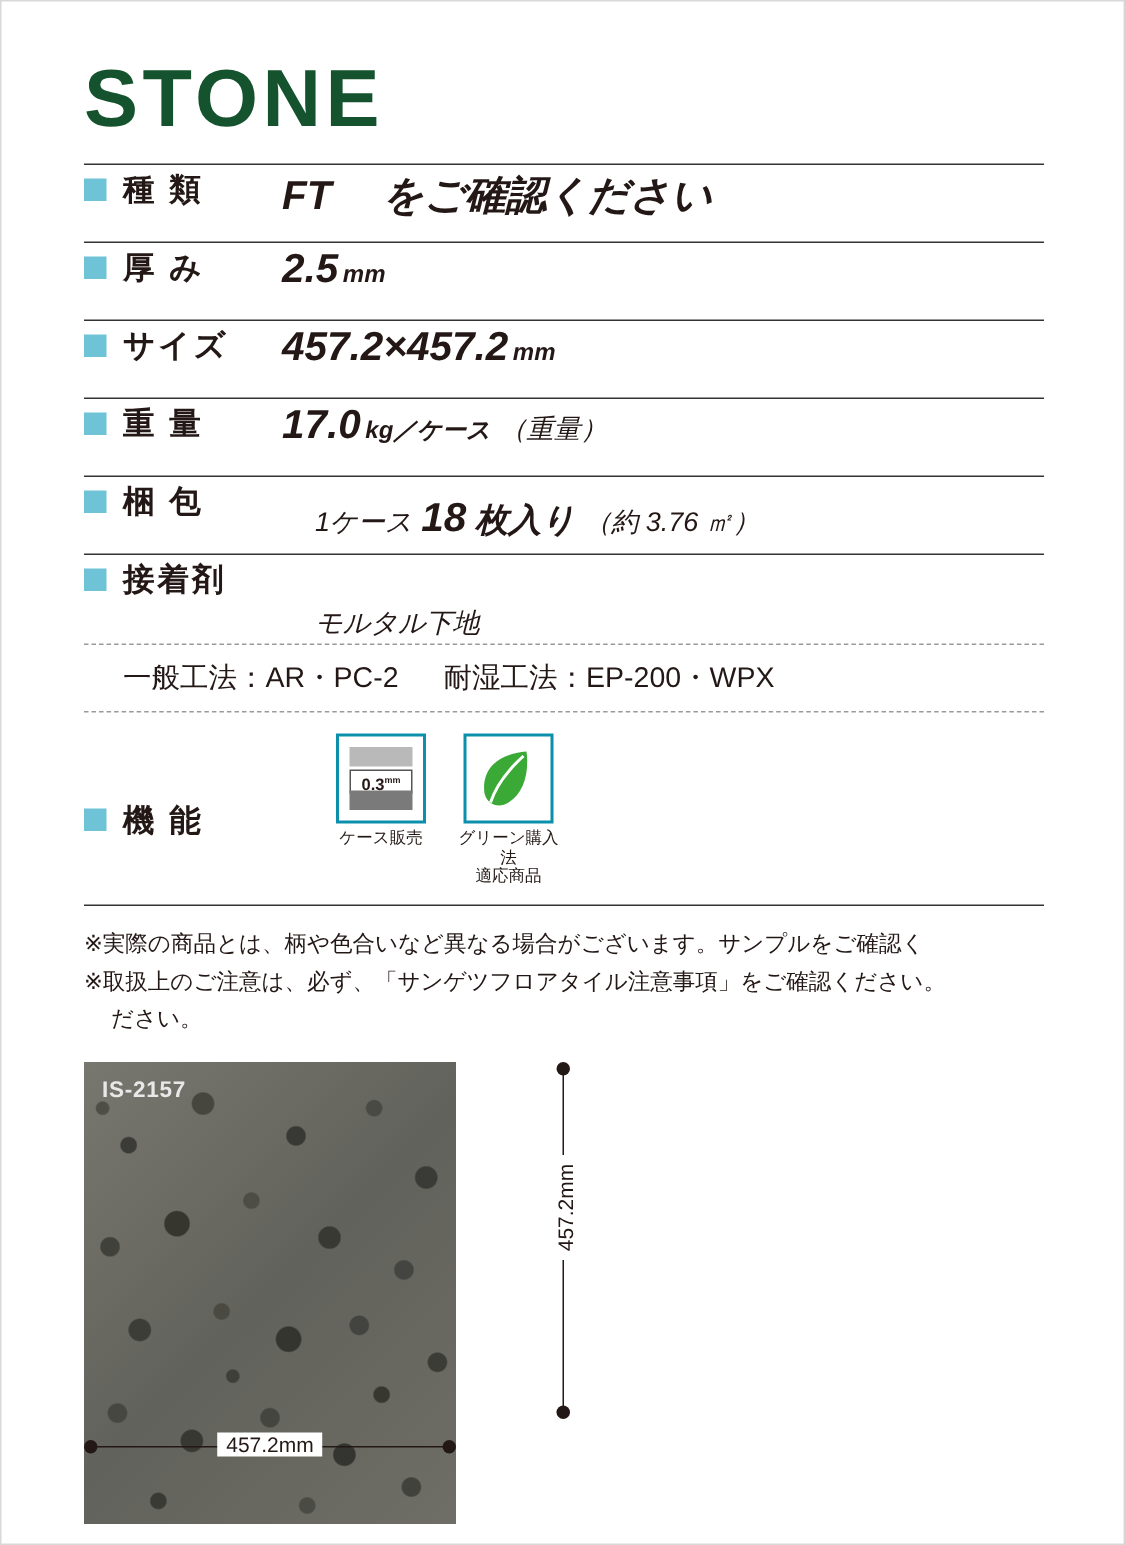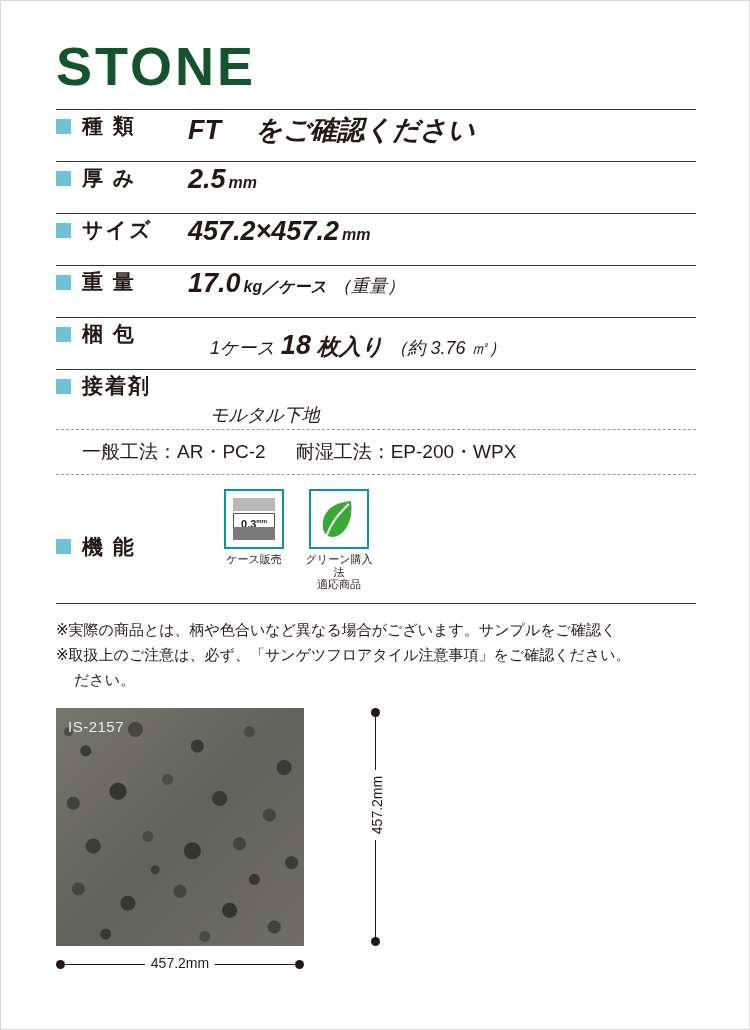--- a/index.html
+++ b/index.html
@@ -215,21 +215,21 @@
   .swatch-area {
     position: relative;
     margin-top: 16px;
     height: 270px;
   }
   .swatch {
     position: absolute;
     left: 0;
     top: 0;
     width: 248px;
-    height: 238px;
+    height: 308px;
     background-color: #6b6b67;
     background-image:
       radial-gradient(circle at 12% 18%, #3b3b38 0 5px, transparent 6px),
       radial-gradient(circle at 32% 9%, #46463f 0 7px, transparent 8px),
       radial-gradient(circle at 57% 16%, #383834 0 6px, transparent 7px),
       radial-gradient(circle at 78% 10%, #4a4a44 0 5px, transparent 6px),
       radial-gradient(circle at 92% 25%, #3a3a36 0 7px, transparent 8px),
       radial-gradient(circle at 7% 40%, #41413c 0 6px, transparent 7px),
       radial-gradient(circle at 25% 35%, #36362f 0 8px, transparent 9px),
       radial-gradient(circle at 45% 30%, #4d4d46 0 5px, transparent 6px),
@@ -244,20 +244,21 @@
       radial-gradient(circle at 29% 82%, #383833 0 7px, transparent 8px),
       radial-gradient(circle at 50% 77%, #45453f 0 6px, transparent 7px),
       radial-gradient(circle at 70% 85%, #343430 0 7px, transparent 8px),
       radial-gradient(circle at 88% 92%, #42423c 0 6px, transparent 7px),
       radial-gradient(circle at 20% 95%, #3a3a35 0 5px, transparent 6px),
       radial-gradient(circle at 60% 96%, #4b4b45 0 5px, transparent 6px),
       radial-gradient(circle at 40% 68%, #3f3f3a 0 4px, transparent 5px),
       radial-gradient(circle at 80% 72%, #37372f 0 5px, transparent 6px),
       radial-gradient(circle at 5% 10%, #4e4e47 0 4px, transparent 5px),
       linear-gradient(135deg, #77776f 0%, #62625c 50%, #6e6e66 100%);
+    font-weight: bold;
   }
   .swatch-code {
     position: absolute;
     left: 12px;
     top: 10px;
     color: #e8e8e8;
     font-size: 15px;
     letter-spacing: 0.5px;
   }
   

